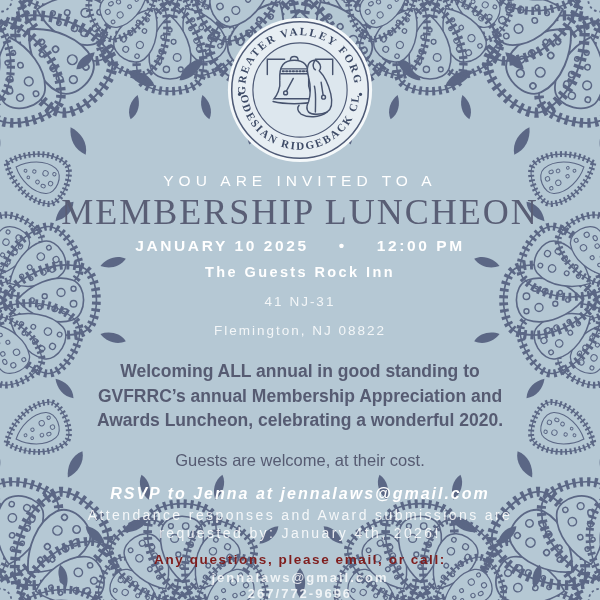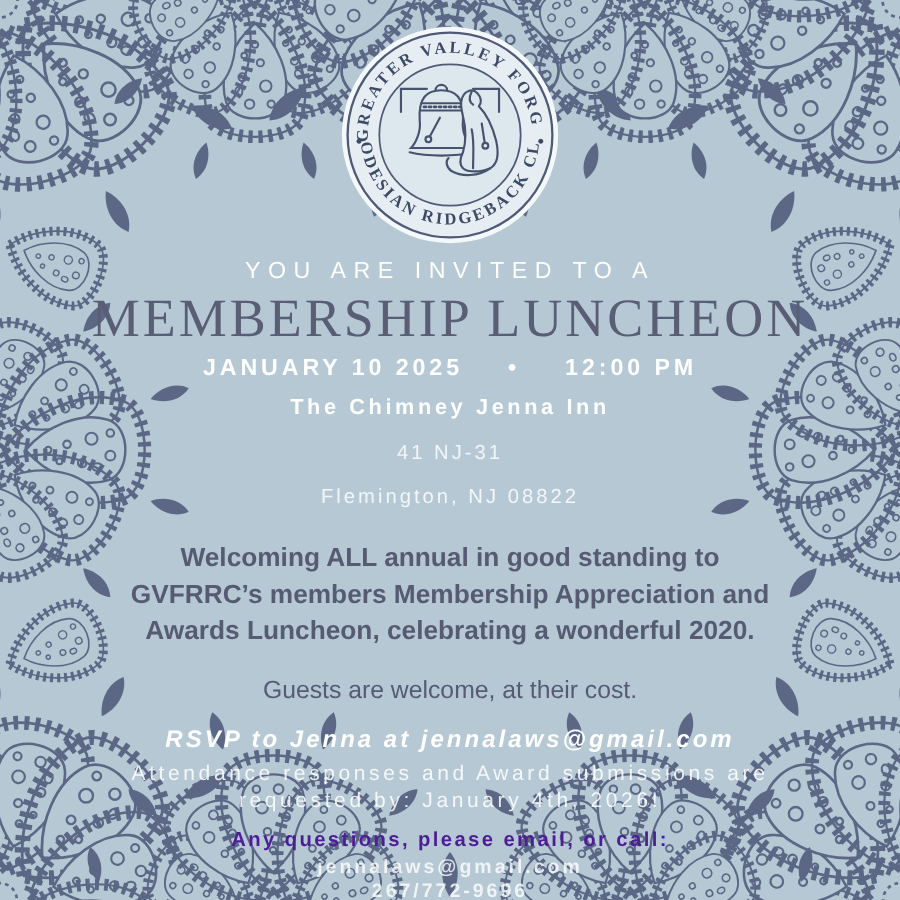--- a/index.html
+++ b/index.html
@@ -30,21 +30,21 @@
          font-weight:500;font-size:36px;letter-spacing:2px;line-height:42px;}
   .date{margin-top:4px;color:#ffffff;font-weight:700;font-size:15.5px;
         letter-spacing:2.6px;display:flex;align-items:center;gap:30px;}
   .venue-name{margin-top:9px;color:#ffffff;font-weight:700;font-size:14.5px;letter-spacing:2.4px;}
   .addr{margin-top:14px;color:rgba(255,255,255,.84);font-size:13.5px;letter-spacing:2px;}
   .welcome{margin-top:21px;color:#565b72;font-weight:700;font-size:17.5px;line-height:24.5px;}
   .guests{margin-top:18px;color:#565b72;font-size:16.5px;}
   .rsvp{margin-top:15px;color:#ffffff;font-weight:700;font-size:16px;letter-spacing:2px;font-style:italic;}
   .deadline{margin-top:3px;color:rgba(255,255,255,.86);font-size:14px;
             letter-spacing:2.4px;line-height:18.5px;}
-  .questions{margin-top:9px;color:#4c1d95;font-weight:700;font-size:13.5px;letter-spacing:1.6px;}
+  .questions{margin-top:9px;color:#7f1d1d;font-weight:700;font-size:13.5px;letter-spacing:1.6px;}
   .contact{margin-top:3px;color:rgba(255,255,255,.8);font-size:13px;letter-spacing:2px;line-height:16.5px;font-weight:bold;}
 </style>
 </head>
 <body>
 
 <div class="poster">
 
   <svg class="pattern" viewBox="0 0 600 600" aria-hidden="true">
     <defs>
       <g id="petal">
@@ -138,27 +138,27 @@
     <div class="kicker">YOU ARE INVITED TO A</div>
 
     <h1 class="title">MEMBERSHIP LUNCHEON</h1>
 
     <div class="date">
       <span>JANUARY 10 2025</span>
       <span>•</span>
       <span>12:00 PM</span>
     </div>
 
-    <div class="venue-name">The Chimney Jenna Inn</div>
+    <div class="venue-name">The Guests Rock Inn</div>
     <div class="addr">41 NJ-31</div>
     <div class="addr">Flemington, NJ 08822</div>
 
     <div class="welcome">
       <div>Welcoming ALL annual in good standing to</div>
-      <div>GVFRRC’s members Membership Appreciation and</div>
+      <div>GVFRRC’s annual Membership Appreciation and</div>
       <div>Awards Luncheon, celebrating a wonderful 2020.</div>
     </div>
 
     <div class="guests">Guests are welcome, at their cost.</div>
 
     <div class="rsvp">RSVP to Jenna at jennalaws@gmail.com</div>
 
     <div class="deadline">
       <div>Attendance responses and Award submissions are</div>
       <div>requested by: January 4th, 2026!</div>

